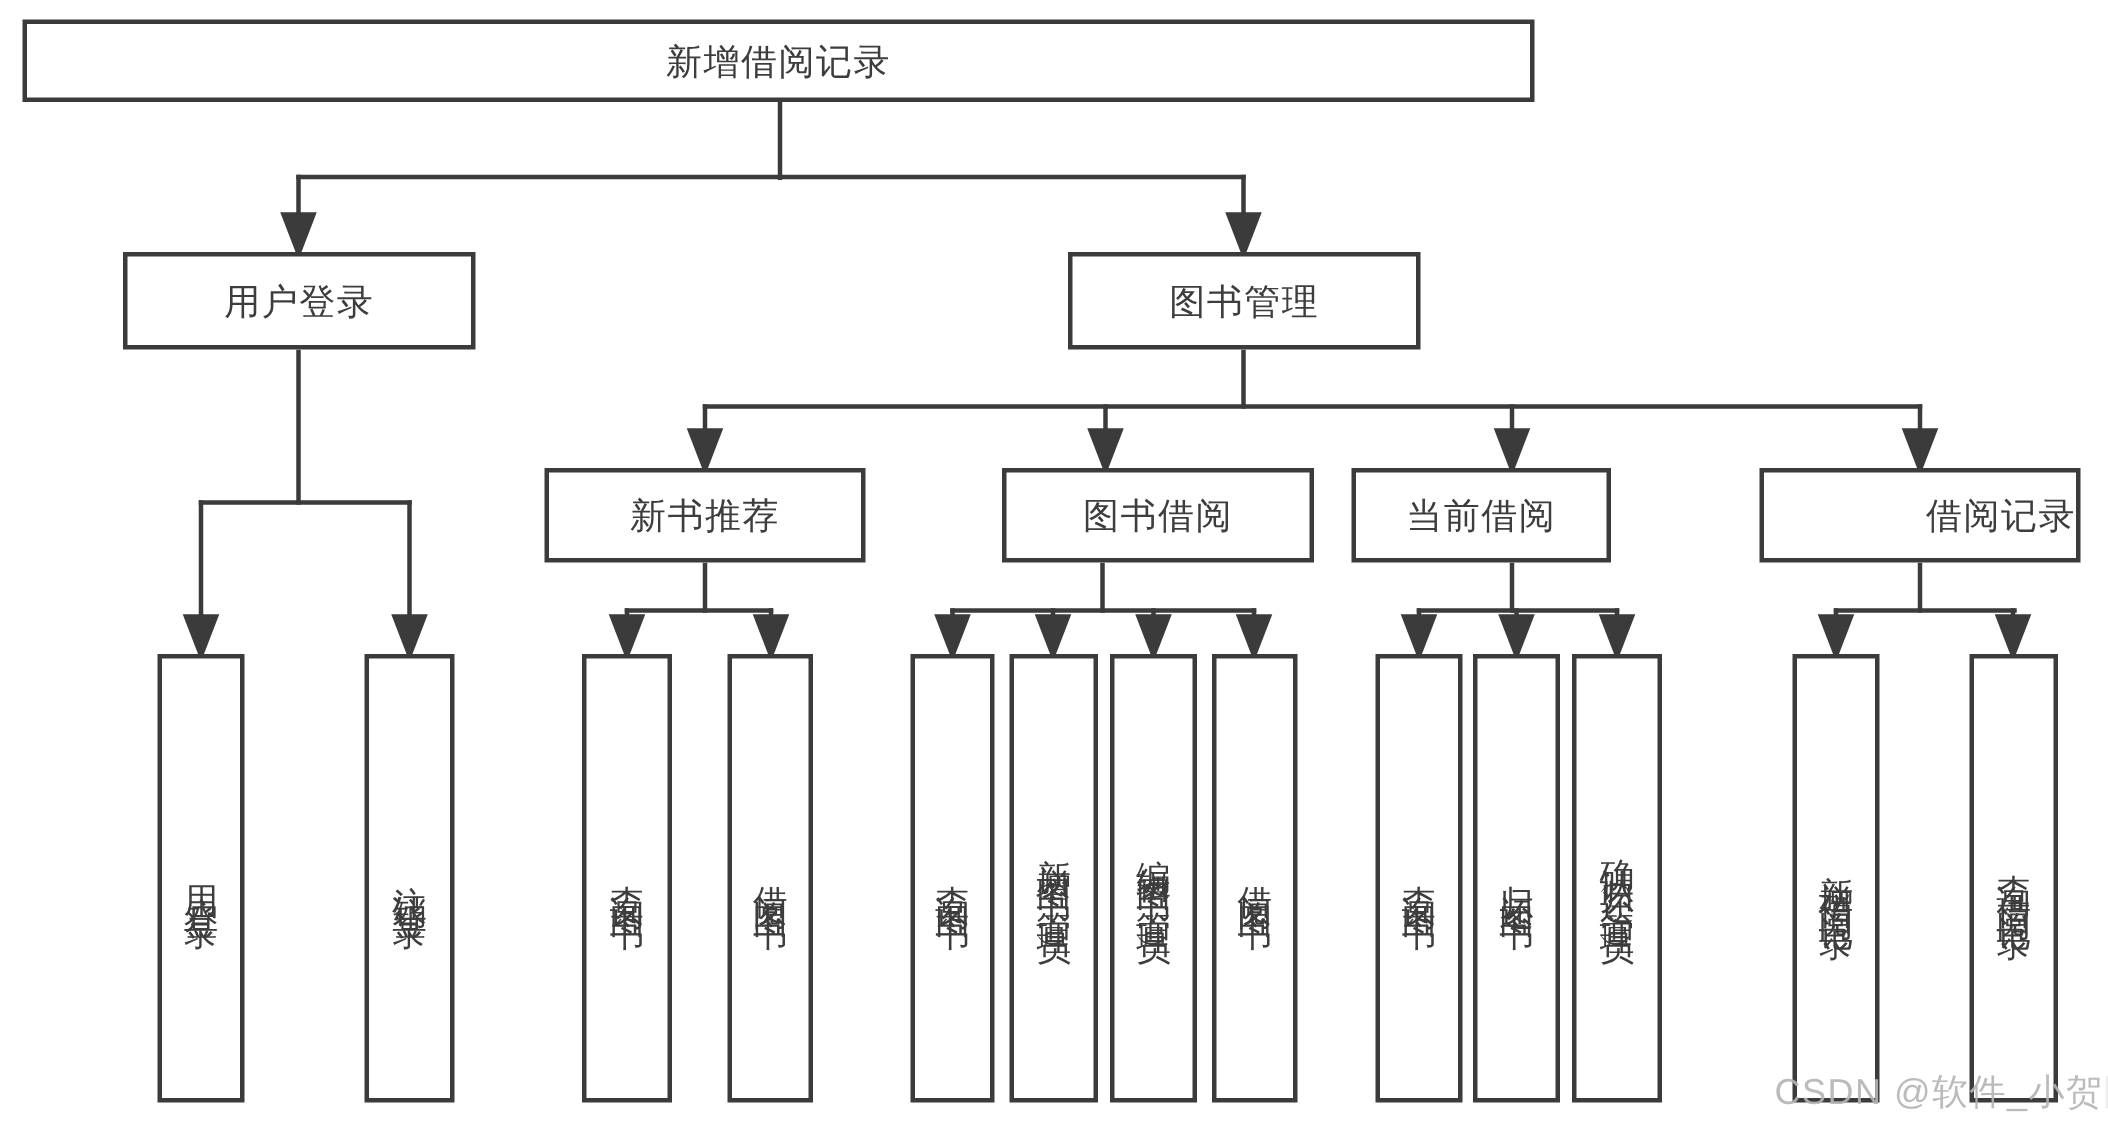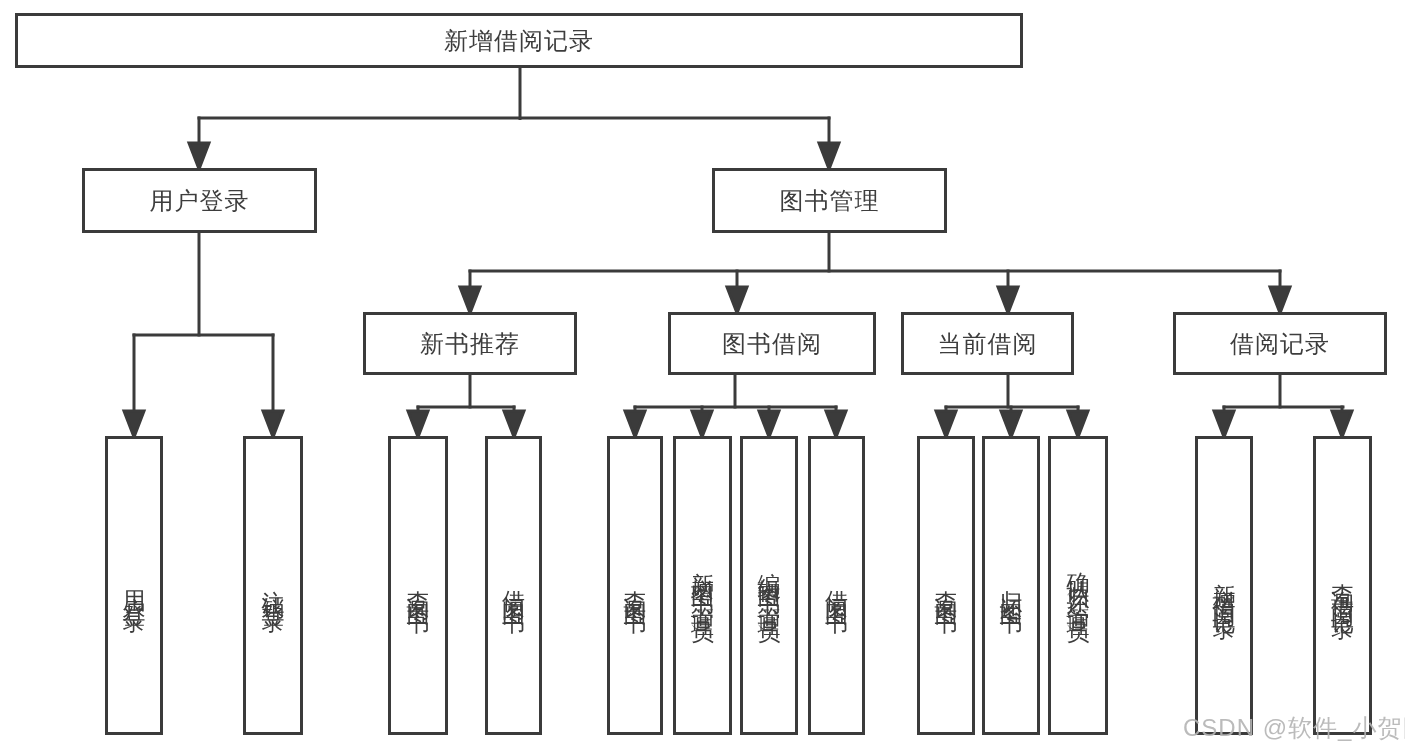--- a/index.html
+++ b/index.html
@@ -143,21 +143,21 @@
 
   <div class="node h-label" style="left:712px;top:168px;width:235px;height:65px;">
     <span>图书管理</span>
   </div>
   <div class="node h-label" style="left:625px;top:312px;width:208px;height:63px;margin-left:43px;">
     <span>图书借阅</span>
   </div>
   <div class="node h-label" style="left:901px;top:312px;width:173px;height:63px;">
     <span>当前借阅</span>
   </div>
-  <div class="node h-label" style="left:1173px;top:312px;width:214px;height:63px;">
+  <div class="node h-label" style="left:1173px;top:312px;width:214px;height:63px;justify-content:flex-end;">
     <span>借阅记录</span>
   </div>
 
   <div class="node leaf" style="left:105px;width:58px;">
     <span class="v-text">用户登录</span>
   </div>
   <div class="node leaf" style="left:243px;width:60px;">
     <span class="v-text">注销登录</span>
   </div>
 

